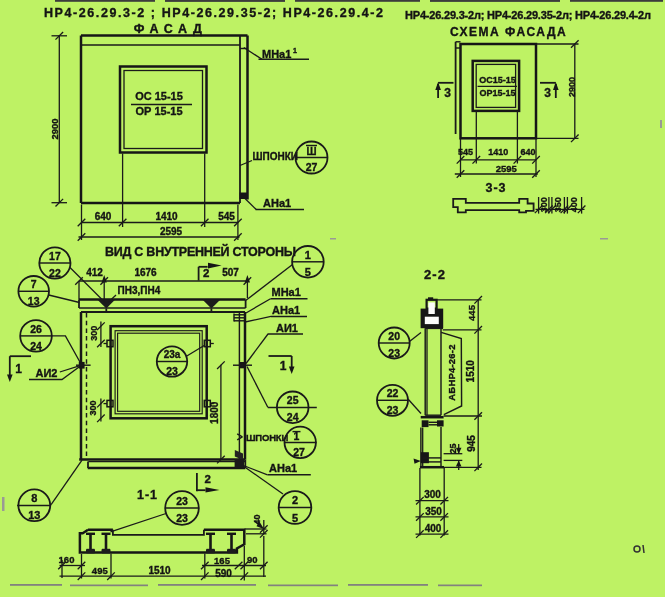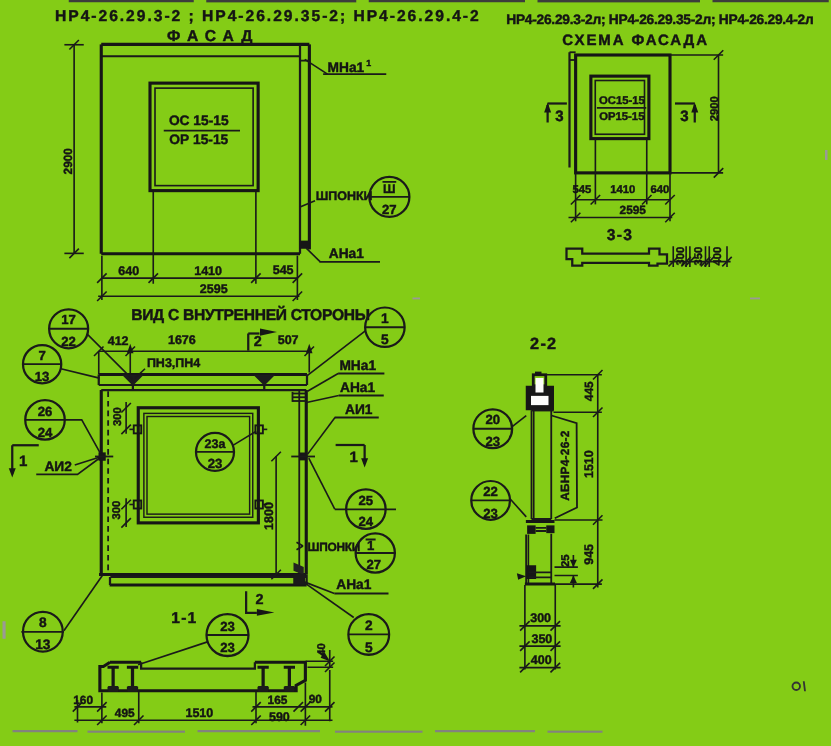--- a/index.html
+++ b/index.html
@@ -1,16 +1,16 @@
 <!DOCTYPE html>
 <html><head>
 <meta charset="utf-8">
 <style>
 html,body{margin:0;padding:0;background:#fbfbfa;}
-#page{position:relative;width:665px;height:597px;background:#84cc16;overflow:hidden;}
+#page{position:relative;width:665px;height:597px;background:#bef264;overflow:hidden;}
 svg{position:absolute;left:0;top:0;}
 text{font-family:"Liberation Sans",sans-serif;font-weight:bold;fill:#141414;stroke:#141414;stroke-width:0.35;}
 .t1{stroke:#1a1a1a;stroke-width:1.3;fill:none;}
 .t12{stroke:#1a1a1a;stroke-width:1.45;fill:none;}
 .t15{stroke:#1a1a1a;stroke-width:1.8;fill:none;}
 .t2{stroke:#161616;stroke-width:2.5;fill:none;}
 .d{font-size:10px;}
 .d9{font-size:9px;}
 .l{font-size:11px;}
 </style>

